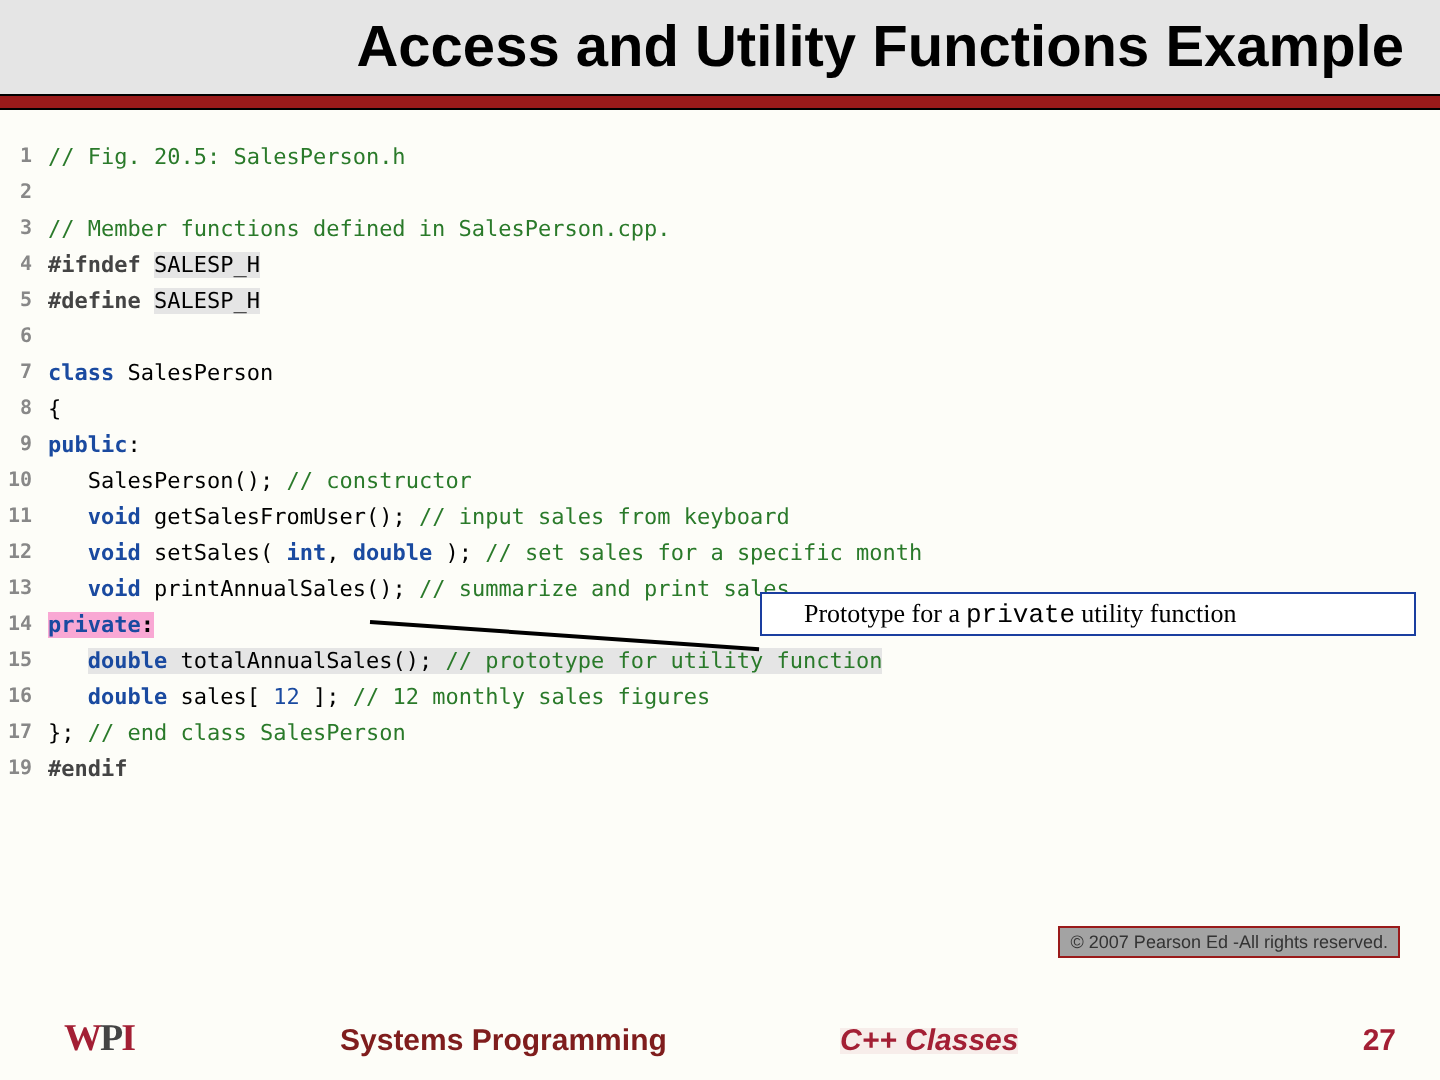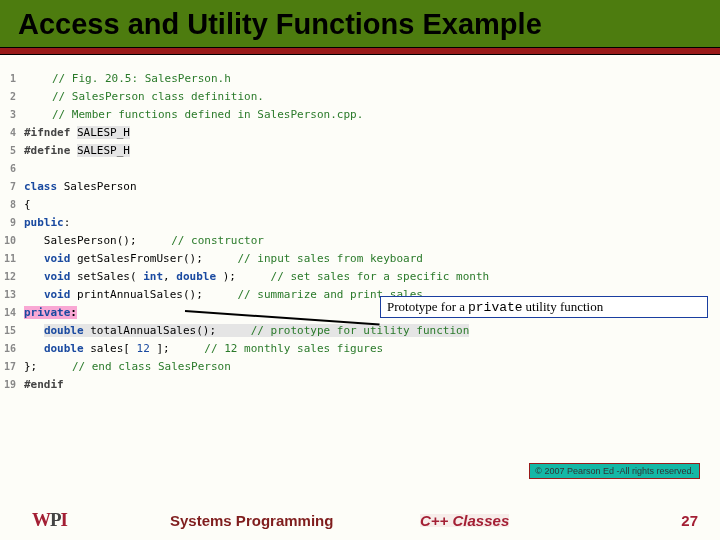--- a/index.html
+++ b/index.html
@@ -5,22 +5,23 @@
   * { margin: 0; padding: 0; box-sizing: border-box; }
   body {
     width: 720px;
     height: 540px;
     background: #fdfdf8;
     font-family: Georgia, 'Times New Roman', serif;
     position: relative;
     overflow: hidden;
   }
   .title-bar {
-    background: #4d7c0f;
+    background: #e5e5e5;
     position: relative;
+    text-align: right;
   }
   .title-text {
     font-family: 'Comic Sans MS', cursive, sans-serif;
     font-weight: bold;
     font-size: 29px;
     color: #000;
     padding: 8px 18px 6px 18px;
   }
   .title-underline {
     height: 8px;
@@ -44,37 +45,37 @@
   }
   .ln {
     width: 24px;
     text-align: right;
     color: #888;
     padding-right: 8px;
     font-weight: bold;
     font-size: 10px;
   }
   .cc { white-space: pre; }
-  .comment { color: #2a7a2a; margin-left: 28px; }
+  .comment { color: #2a7a2a; }
   .pp { color: #444; font-weight: bold; }
   .kw { color: #1a4aa0; font-weight: bold; }
   .num { color: #1a4aa0; }
   .hl { background: #e5e5e5; }
   .hl-priv { background: #f9a8d4; font-weight: bold; }
   .callout {
     position: absolute;
     top: 296px;
     left: 380px;
     width: 328px;
     height: 22px;
     border: 1.5px solid #1a3ea0;
     background: #fff;
     font-family: 'Times New Roman', serif;
     font-size: 13px;
-    padding: 2px 6px;
+    padding: 2px 21px;
     display: flex;
     align-items: center;
   }
   .callout .mono { font-family: 'Courier New', monospace; margin: 0 3px; }
   .callout-line {
     position: absolute;
     top: 310px;
     left: 185px;
     width: 195px;
     height: 2px;
@@ -84,21 +85,21 @@
   }
   .copyright {
     position: absolute;
     top: 463px;
     right: 20px;
     border: 1px solid #9a1a1a;
     font-family: Verdana, Arial, sans-serif;
     font-size: 9px;
     color: #333;
     padding: 2px 5px;
-    background: #14b8a6;
+    background: #a3a3a3;
   }
   .footer {
     position: absolute;
     left: 0;
     right: 0;
     bottom: 0;
     height: 40px;
     display: flex;
     align-items: center;
     padding-left: 16px;
@@ -157,21 +158,20 @@
   <div class="title-underline"></div>
 </div>
 
 <div class="code-area" id="code-area">
     <div class="code-line">
       <div class="ln">1</div>
       <div class="cc"><span class="comment">// Fig. 20.5: SalesPerson.h</span></div>
     </div>
     <div class="code-line">
       <div class="ln">2</div>
-      <div class="cc"><span class="comment">// SalesPerson class definition.</span></div>
     </div>
     <div class="code-line">
       <div class="ln">3</div>
       <div class="cc"><span class="comment">// Member functions defined in SalesPerson.cpp.</span></div>
     </div>
     <div class="code-line">
       <div class="ln">4</div>
       <div class="cc"><span class="pp">#ifndef</span> <span class="hl">SALESP_H</span></div>
     </div>
     <div class="code-line">

